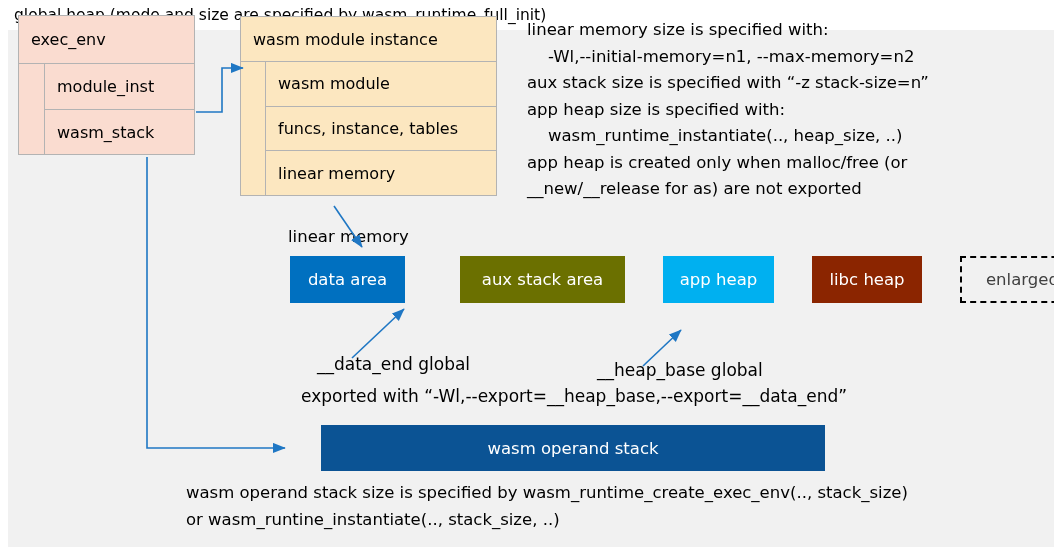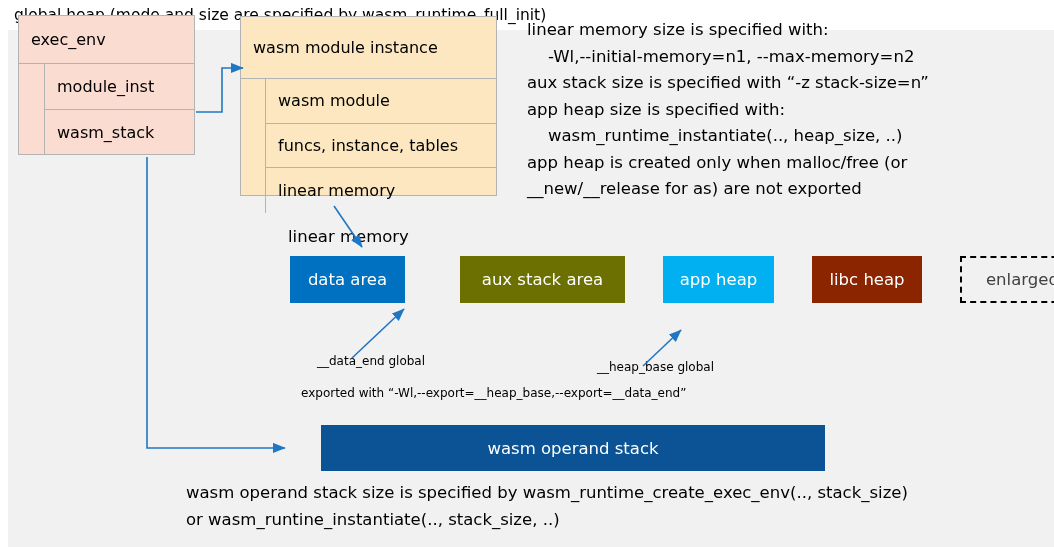--- a/index.html
+++ b/index.html
@@ -79,21 +79,21 @@
   #exec-env-box .struct-head { height: 48px; }
   #exec-env-box .struct-body { height: 91px; }
   #exec-env-box .struct-indent { width: 26px; }
   #exec-env-box .struct-row { height: 45.5px; }
 
   
   #wasm-mi-box {
     left: 240px; top: 16px; width: 257px; height: 180px;
     background: #fce7c0;
   }
-  #wasm-mi-box .struct-head { height: 62px; }
+  #wasm-mi-box .struct-head { height: 45px; }
   #wasm-mi-box .struct-body { height: 134px; }
   #wasm-mi-box .struct-indent { width: 25px; }
   #wasm-mi-box .struct-row { height: 44.6px; }
 
   
   .info-text {
     position: absolute;
     left: 527px;
     top: 17px;
     font-size: 16.5px;
@@ -129,21 +129,21 @@
   }
   .mem-seg.enlarged {
     color: #404040;
     background: #f1f1f1;
     border: 2.5px dashed #000000;
   }
 
   
   .anno {
     position: absolute;
-    font-size: 12px;
+    font-size: 17px;
     white-space: nowrap;
     color: #000;
   }
   #anno-data-end { left: 317px; top: 354px; }
   #anno-heap-base { left: 597px; top: 360px; }
   #anno-exported { left: 301px; top: 386px; }
 
   
   #operand-stack-box {
     position: absolute;

